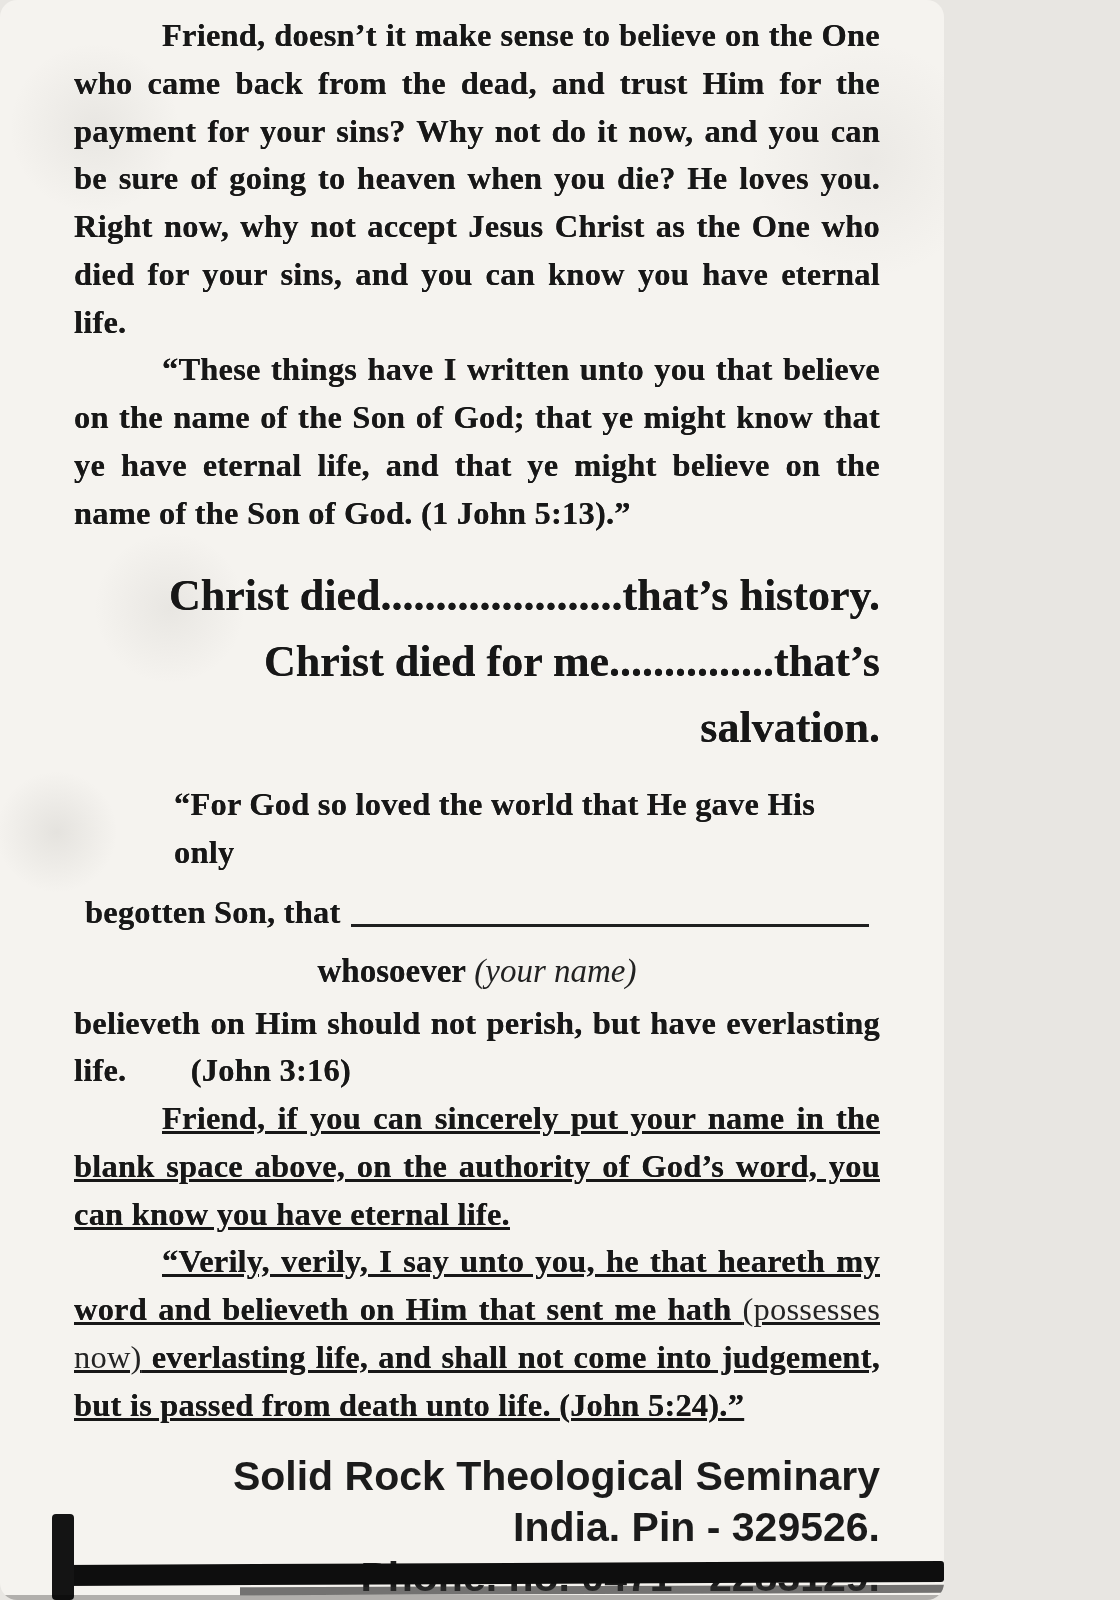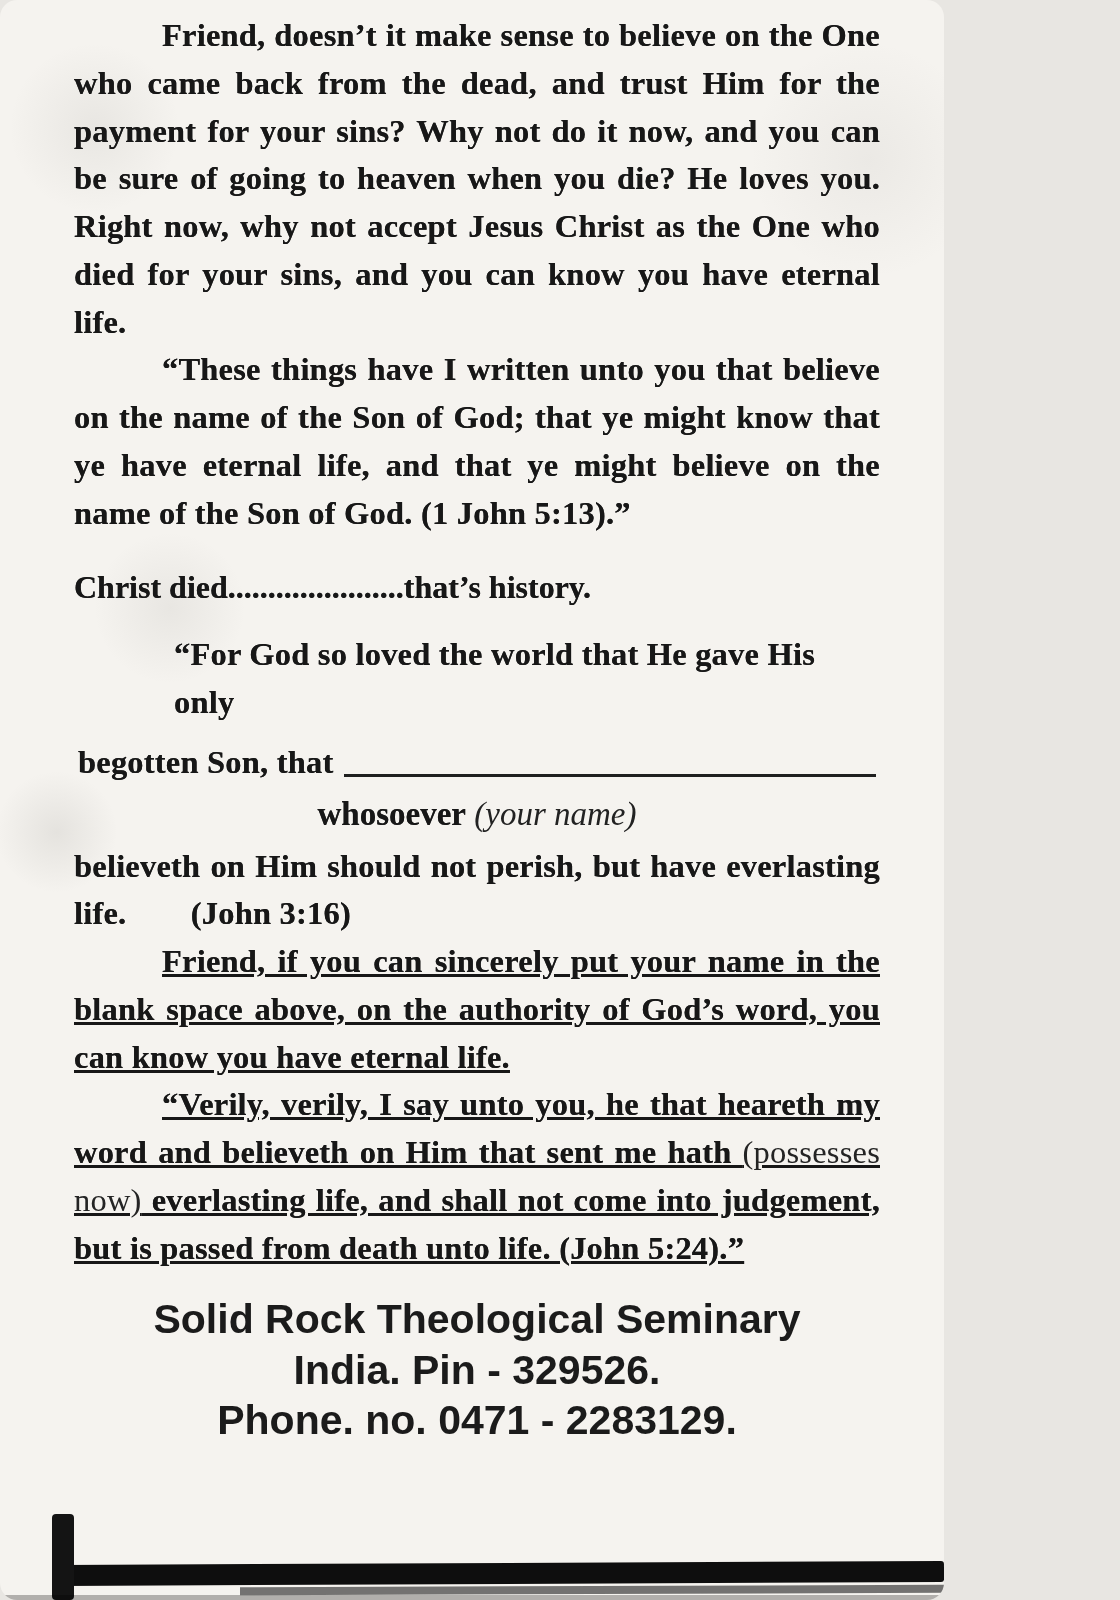--- a/index.html
+++ b/index.html
@@ -21,47 +21,47 @@
   p.body {
     font-size:32.5px; font-weight:700; line-height:1.47;
     text-align:justify; margin:0; letter-spacing:0.2px;
     text-shadow:0 0 0.6px rgba(25,25,25,0.85);
   }
   .indent { text-indent:88px; }
   .gap-sm { margin-top:8px; }
   .gap-md { margin-top:14px;text-decoration:underline; }
   .center-block { margin:26px 0 20px; }
   .center-line {
-    text-align:left; font-weight:700; font-size:32px; line-height:1.5;
+    text-align:right; font-weight:700; font-size:44px; line-height:1.5;
     margin:0; text-shadow:0 0 0.6px rgba(25,25,25,0.85);
   }
   .line-one {
     font-size:32.5px; font-weight:700; line-height:1.47; letter-spacing:0.2px;
     margin:12px; padding-left:88px; text-shadow:0 0 0.6px rgba(25,25,25,0.85);
   }
   .blank-row {
     display:flex; align-items:baseline;
     font-size:32.5px; font-weight:700; line-height:1.47; letter-spacing:0.2px;
-    margin:4px; text-shadow:0 0 0.6px rgba(25,25,25,0.85);
+    margin:11px; text-shadow:0 0 0.6px rgba(25,25,25,0.85);
   }
   .blank-row .rule {
     flex:1; height:0; border-bottom:3px solid #1f1f1f;
     align-self:flex-end; margin:0 0 10px 10px;
   }
   .whoso-line { text-align:center; font-size:33px; line-height:1.45; margin:2px 0 4px; }
   .whoso { font-weight:700; text-shadow:0 0 0.6px rgba(25,25,25,0.85); }
   .yourname { font-style:italic; font-weight:400; margin-left:0; color:#222; }
   .ref { margin-left:56px; }
   .paren-regular { font-weight:400; color:#242424; text-shadow:none; }
   .footer {
     margin-top:22px; text-align:center;
     font-family:"Liberation Sans", sans-serif; font-weight:700;
     font-size:41px; line-height:1.23; color:#1b1b1b;
   }
-  .footer p { margin:0; }
+  .footer p { margin:0;text-align:right; }
   
   .edge-line-right {
     position:absolute; top:0; bottom:0; left:1086px; width:2px;
     background:rgba(110,108,104,0.35);
   }
   .bottom-bar {
     position:absolute; left:58px; right:0; bottom:16px; height:21px;
     background:#0e0e0e; transform:rotate(-0.25deg); border-radius:3px;
   }
   .bottom-bar-2 {
@@ -82,20 +82,21 @@
 
 <div class="page">
   <div class="content">
 
     <p class="body indent">Friend, doesn’t it make sense to believe on the One who came back from the dead, and trust Him for the payment for your sins?  Why not do it now, and you can be sure of going to heaven when you die?  He loves you. Right now, why not accept Jesus Christ as the One who died for your sins, and you can know you have eternal life.</p>
 
     <p class="body indent gap-sm">“These things have I written unto you that believe on the name of the Son of God; that ye might know that ye have eternal life, and that ye might believe on the name of the Son of God. (1 John 5:13).”</p>
 
     <div class="center-block">
       <p class="center-line">Christ died......................that’s history.</p>
+      <p class="center-line">Christ died for me...............that’s salvation.</p>
     </div>
 
     <div>
       <p class="line-one">“For God so loved the world that He gave His only</p>
       <div class="blank-row">
         <span>begotten Son, that</span>
         <span class="rule"></span>
       </div>
       <p class="whoso-line">
         <span class="whoso">whosoever</span>

